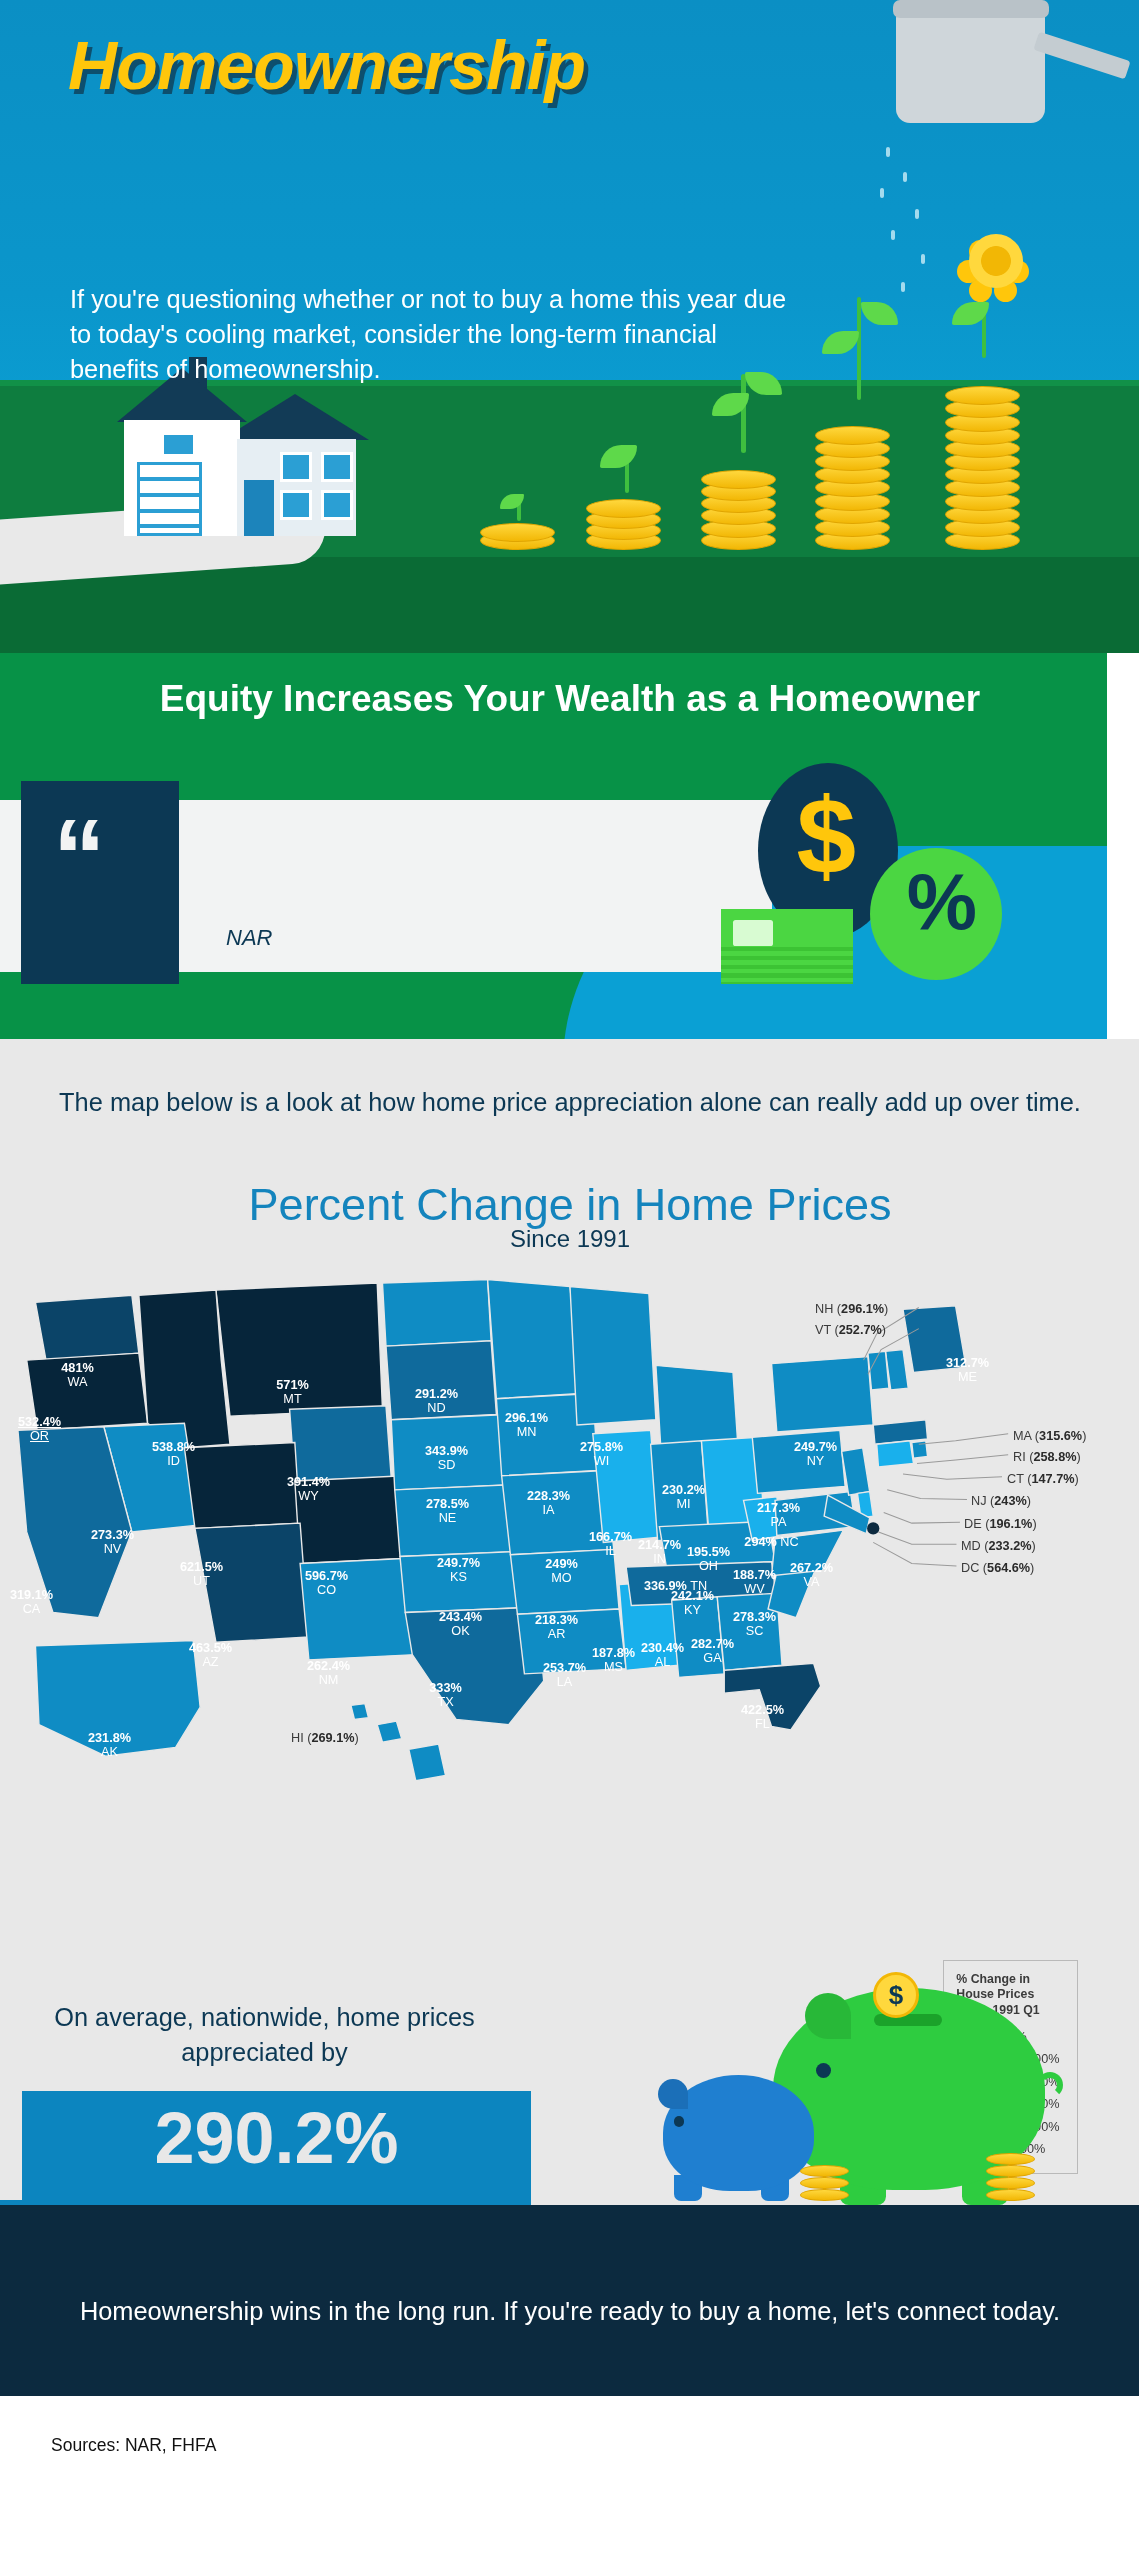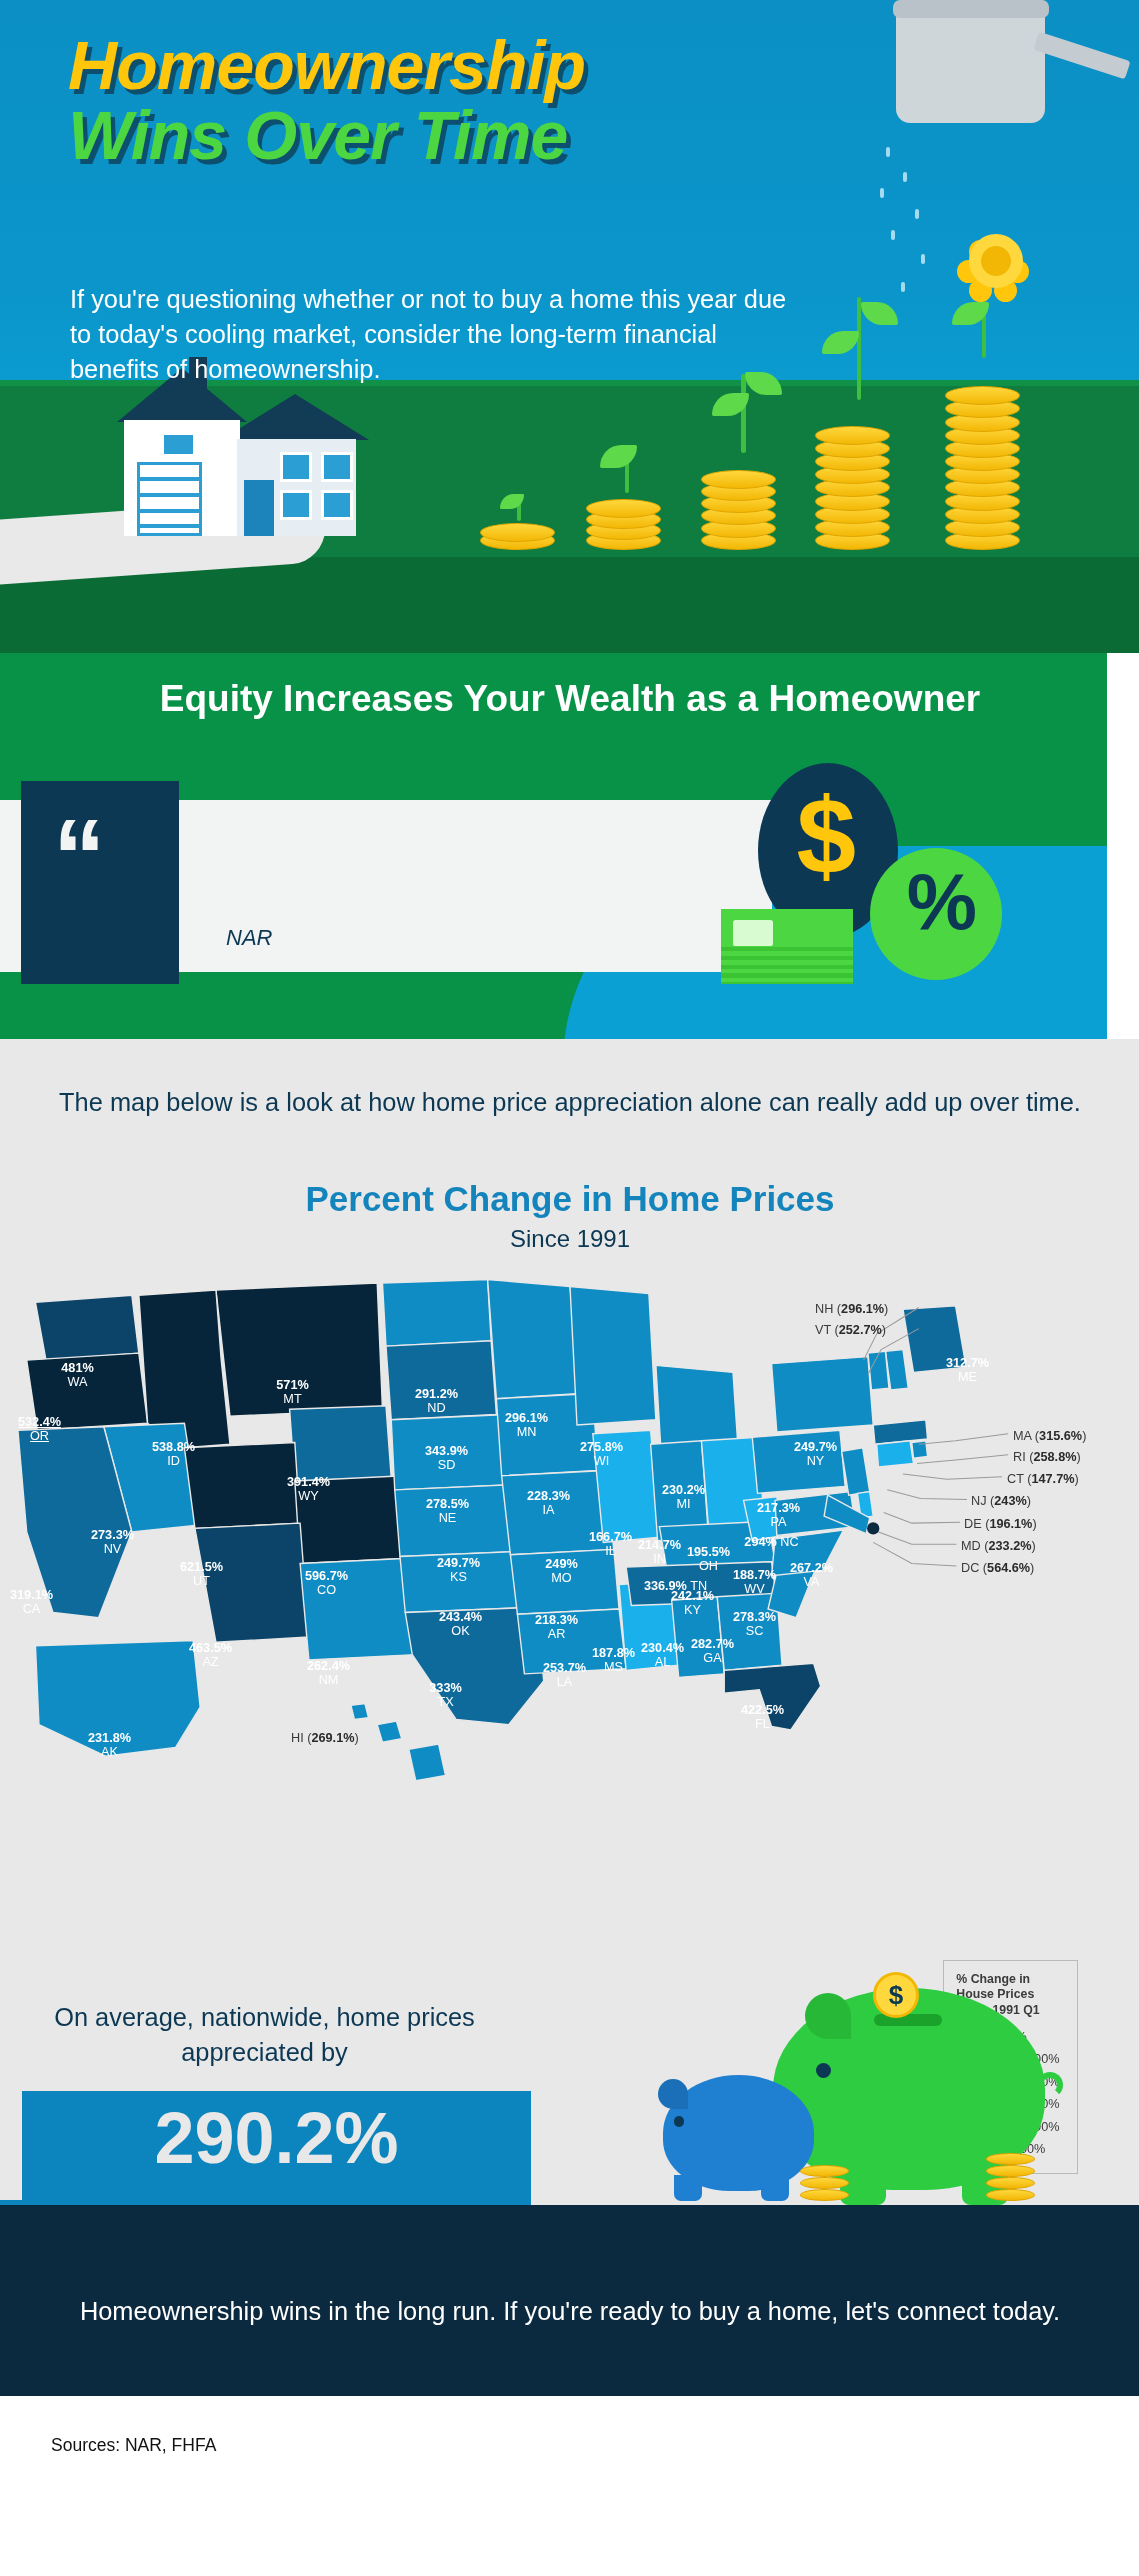--- a/index.html
+++ b/index.html
@@ -107,21 +107,21 @@
   .eq-bill::before { content:''; position:absolute; left:12.3px; top:10.5px; width:40px; height:26px;
                      background:#d8fbd2; border-radius:2.6px; }
   .eq-bill-lines { position:absolute; left:0; bottom:0; width:132px; height:37px;
                    background: repeating-linear-gradient(180deg,#3cc334 0 4.4px,#4BD642 4.4px 8.8px); }
 
   
   .mapsec { position: relative; width: 1140px; height: 1166px; background: #e8e8e8; }
   .map-intro { position: absolute; left: 0; top: 46px; width: 1140px; text-align: center;
                color: #0c3854; font-size: 25.4px; line-height: 1.38; }
   .map-title { position: absolute; left: 0; top: 140px; width: 1140px; text-align: center;
-               color: #1484bd; font-size: 35px; font-weight: 700; }
+               color: #1484bd; font-size: 45px; font-weight: 400; }
   .map-sub { position: absolute; left: 0; top: 186px; width: 1140px; text-align: center;
              color: #0c3854; font-size: 24px; }
 
   .mapwrap { position: absolute; left: 0; top: 230px; width: 1140px; height: 666px; }
   .mapsvg { position: absolute; left: 0; top: 0; }
 
   .st-label { position: absolute; color: #ffffff; text-align: center;
               font-size: 12.7px; line-height: 1.08; pointer-events: none; }
   .st-label b { font-weight: 700; display: block; margin-top: 40px; }
   .st-label span { font-weight: 400; display: block; font-size: 12.7px; }
@@ -199,21 +199,20 @@
   <div class="drop" style="left:886px; top:147px;"></div>
   <div class="drop" style="left:903px; top:172px;"></div>
   <div class="drop" style="left:880px; top:188px;"></div>
   <div class="drop" style="left:915px; top:209px;"></div>
   <div class="drop" style="left:891px; top:230px;"></div>
   <div class="drop" style="left:921px; top:254px;"></div>
   <div class="drop" style="left:901px; top:282px;"></div>
 
   <div class="hero-title">
     <div class="t-line1">Homeownership</div>
-    <div class="t-line2">Wins Over Time</div>
   </div>
   <div class="hero-sub">If you're questioning whether or not to buy a home this year due to today's cooling market, consider the long-term financial benefits of homeownership.</div>
 
   <div class="ground-top"></div>
   <div class="ground"></div>
   <div class="ground-dark"></div>
   <div class="path"></div>
 
   <div class="house">
     <div class="h-chim"></div>

